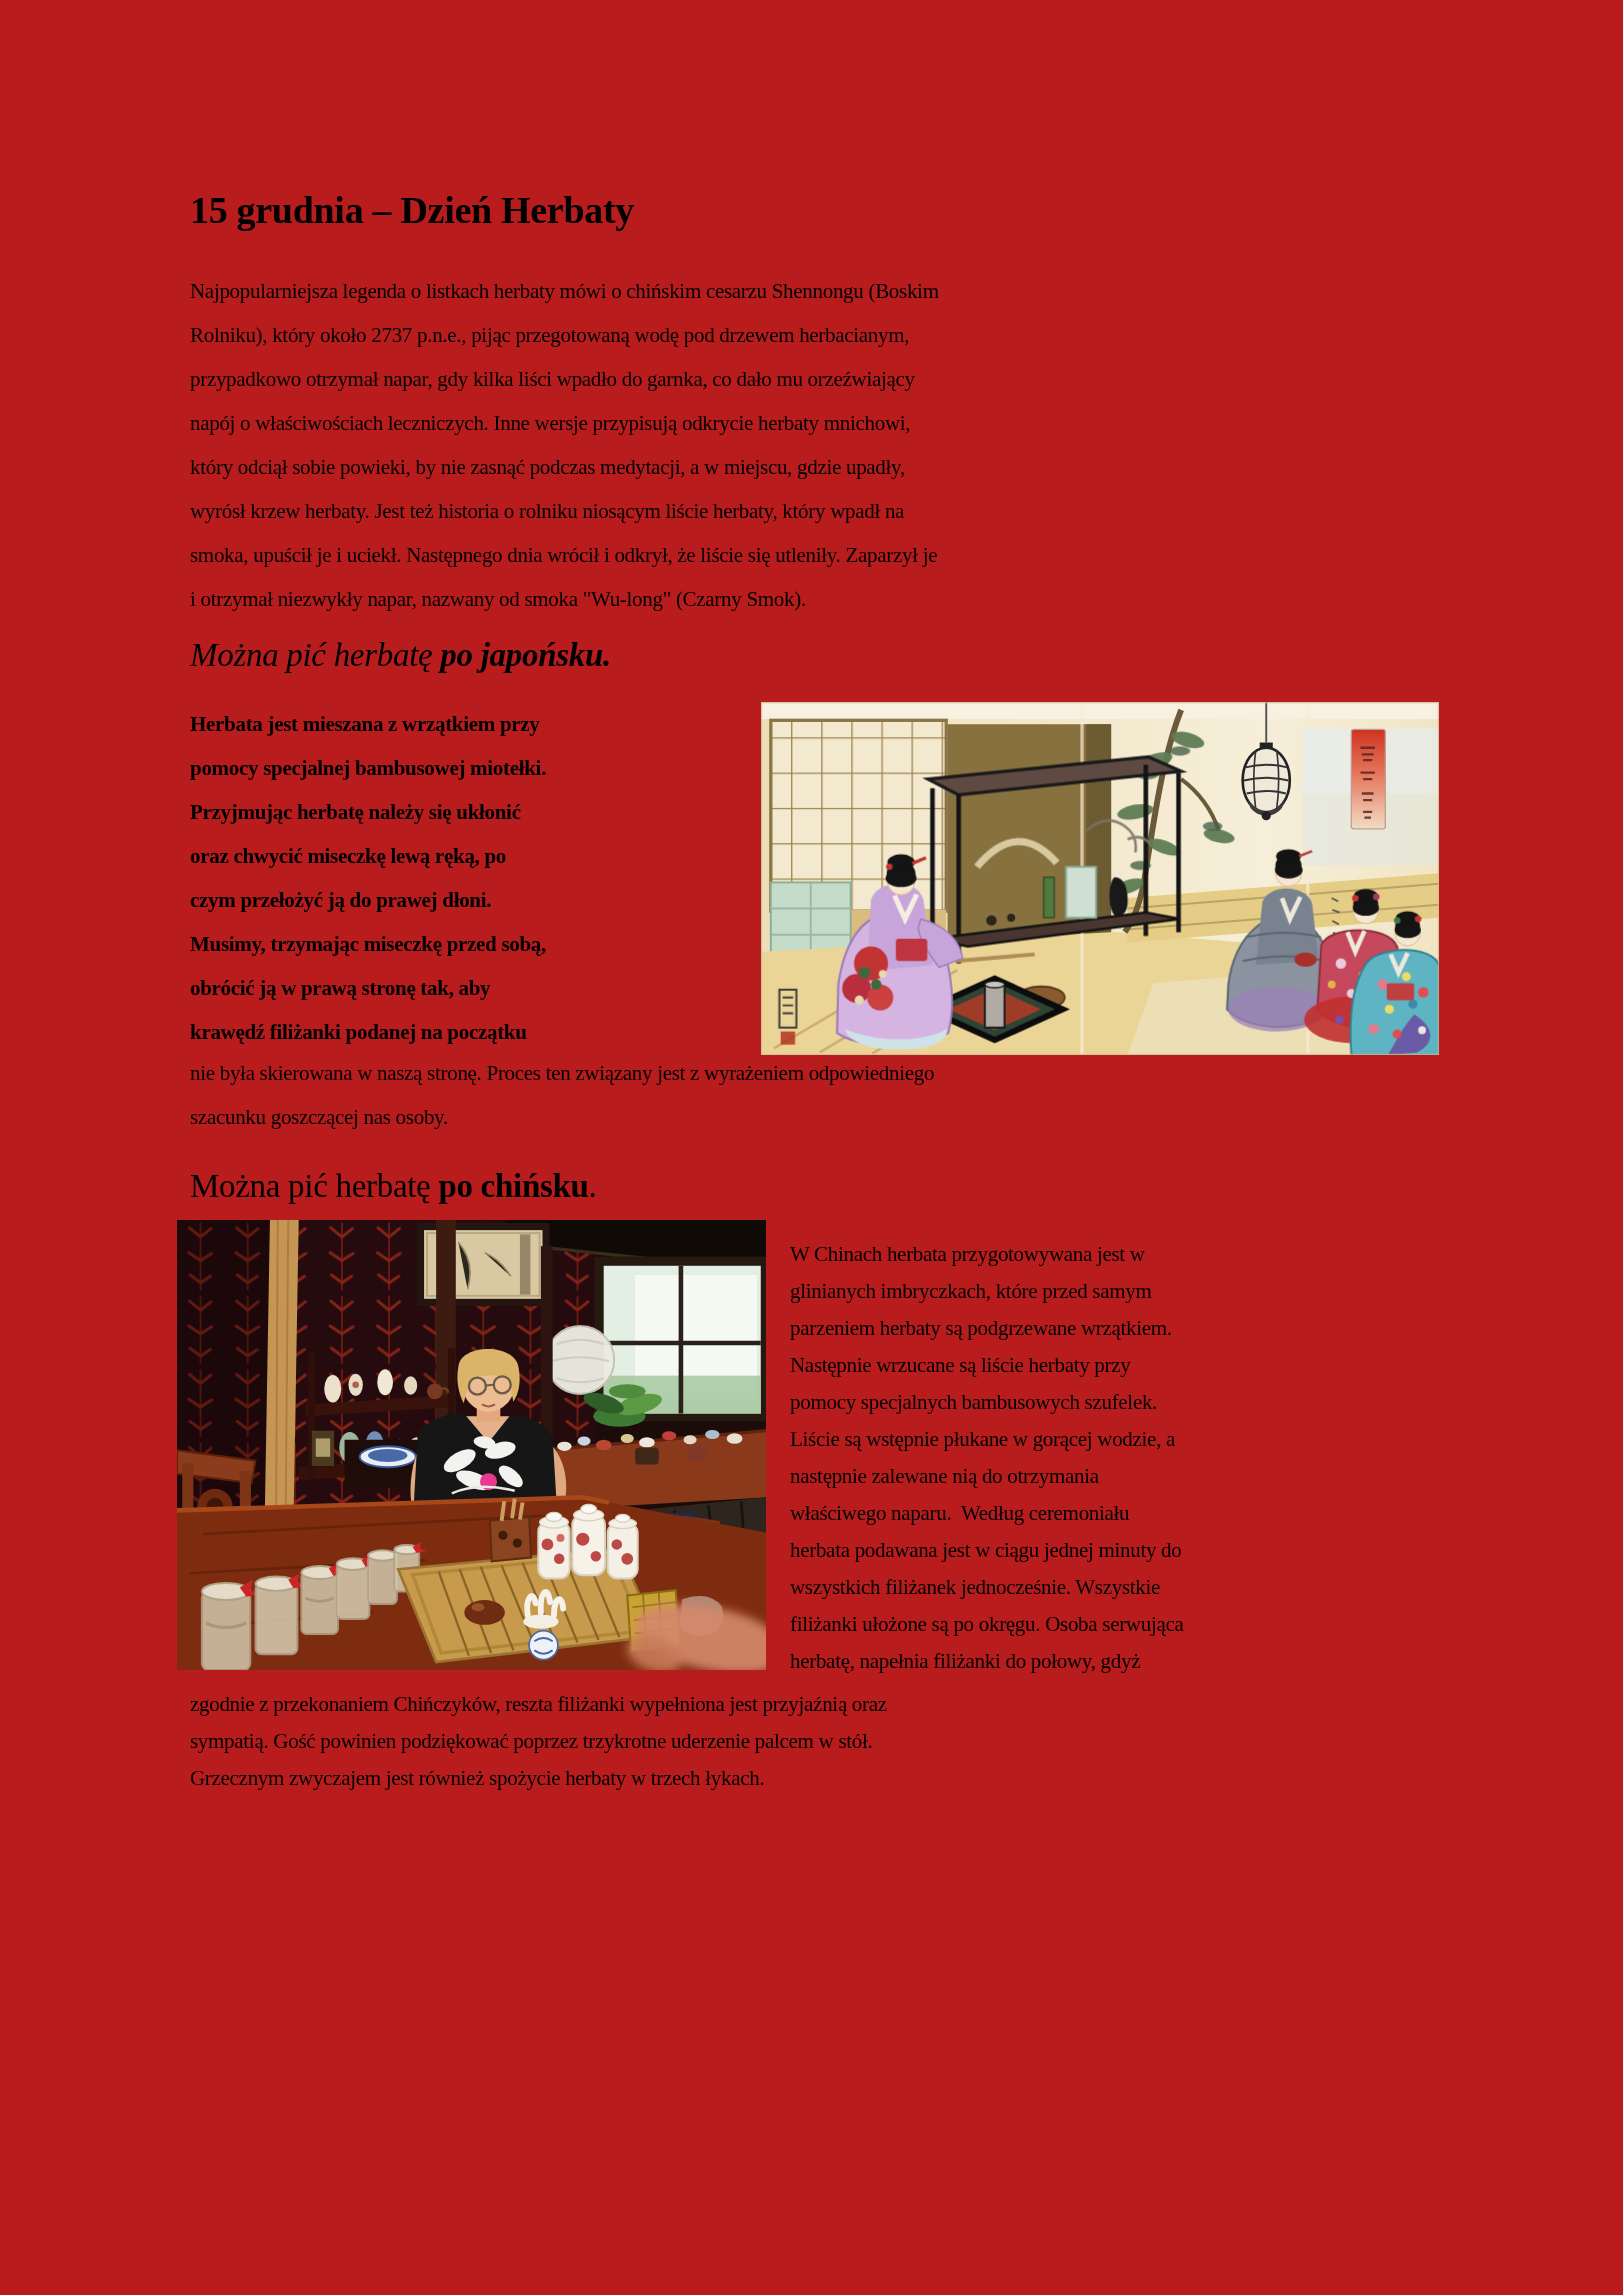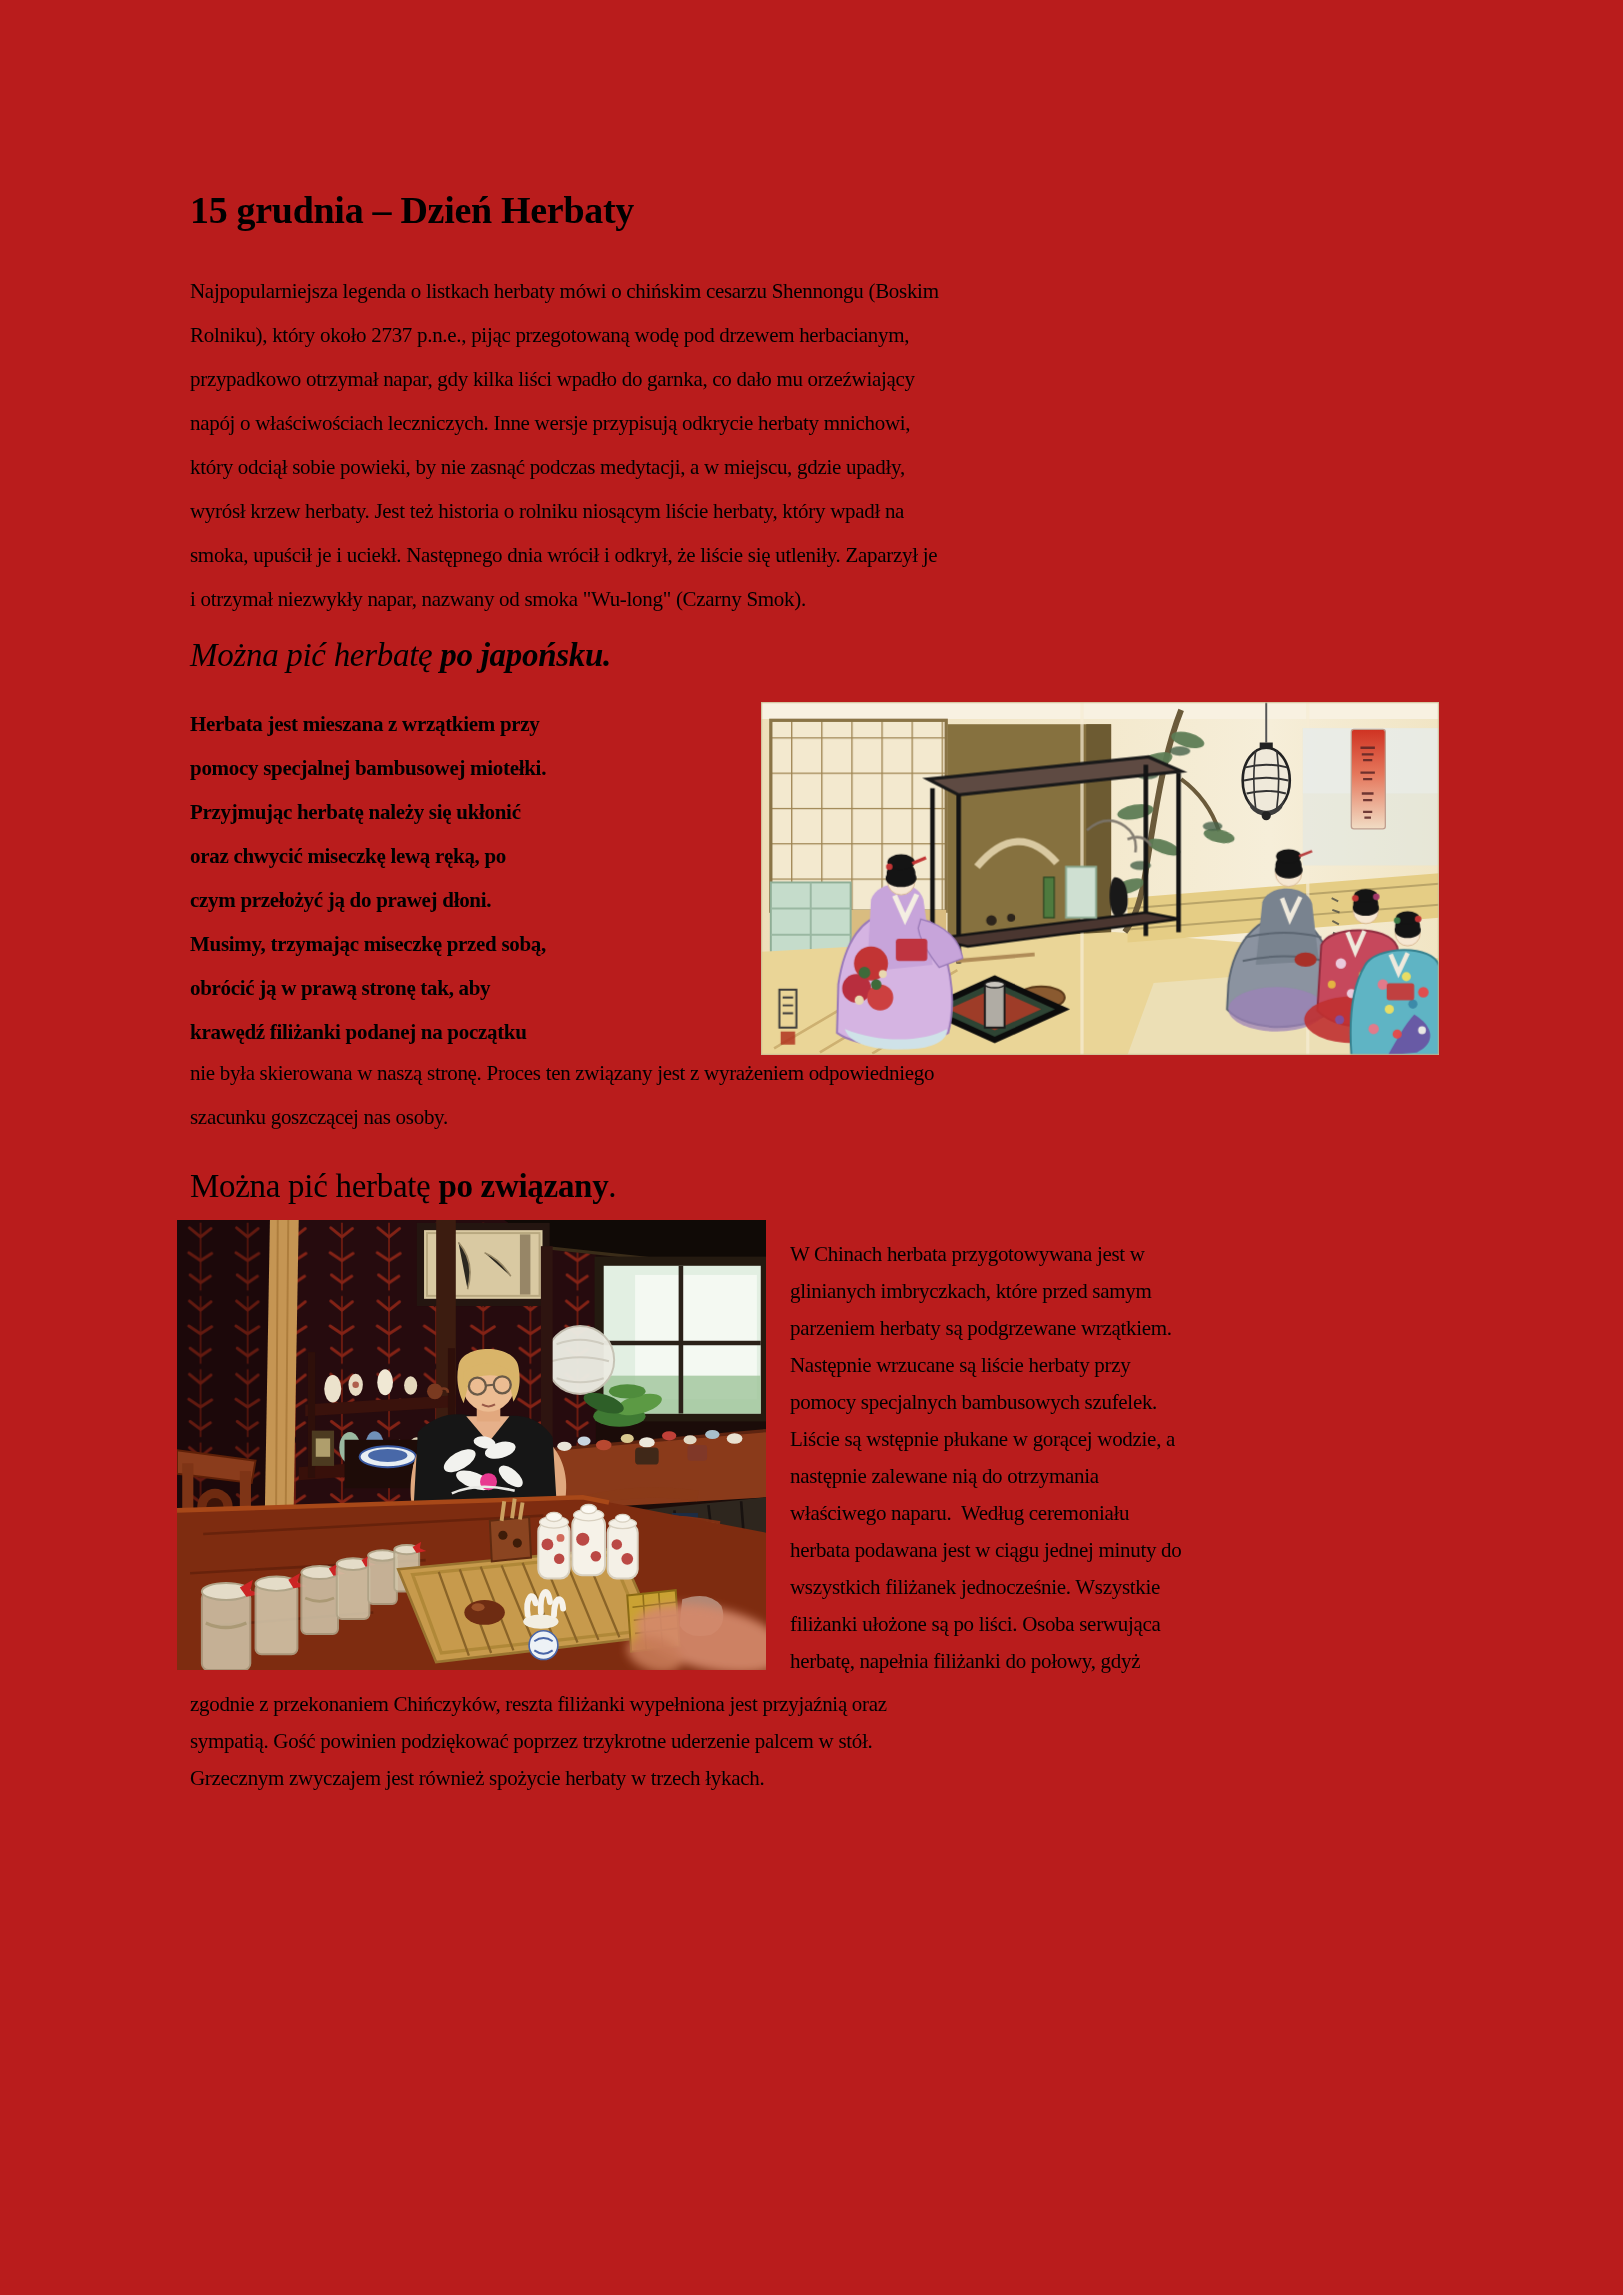--- a/index.html
+++ b/index.html
@@ -256,21 +256,21 @@
       </g>
       <rect x="0" y="0" width="1036" height="540" fill="none" stroke="#cdbd96" stroke-width="3"></rect>
     </svg>
   </div>
 
   <div class="abs bodytext lh-wide" style="left:190px;top:1051px;">
       <div class="tline">nie była skierowana w naszą stronę. Proces ten związany jest z wyrażeniem odpowiedniego</div>
       <div class="tline">szacunku goszczącej nas osoby.</div>
     </div>
 
-  <div class="abs subhead" style="left:190px;top:1165px;"><span>Można pić herbatę </span><b>po związany</b><span>.</span></div>
+  <div class="abs subhead" style="left:190px;top:1165px;"><span>Można pić herbatę </span><b>po chińsku</b><span>.</span></div>
 
   <div class="abs img-frame" style="left:177px;top:1220px;width:589px;height:450px;">
     <svg viewBox="0 0 900 688" preserveAspectRatio="none">
       <defs>
         <pattern id="bambooP" width="72" height="112" patternUnits="userSpaceOnUse">
           <path d="M36 4 V108" stroke="#701c10" stroke-width="3"></path>
           <g stroke="#8e2516" stroke-width="4.5" stroke-linecap="round">
             <path d="M36 26 l-17 -14 M36 26 l16 -13 M36 62 l-18 -12 M36 62 l17 -11 M36 96 l-16 -12 M36 96 l15 -10"></path>
           </g>
         </pattern>
@@ -523,21 +523,21 @@
       <div class="tline">W Chinach herbata przygotowywana jest w</div>
       <div class="tline">glinianych imbryczkach, które przed samym</div>
       <div class="tline">parzeniem herbaty są podgrzewane wrzątkiem.</div>
       <div class="tline">Następnie wrzucane są liście herbaty przy</div>
       <div class="tline">pomocy specjalnych bambusowych szufelek.</div>
       <div class="tline">Liście są wstępnie płukane w gorącej wodzie, a</div>
       <div class="tline">następnie zalewane nią do otrzymania</div>
       <div class="tline">właściwego naparu.  Według ceremoniału</div>
       <div class="tline">herbata podawana jest w ciągu jednej minuty do</div>
       <div class="tline">wszystkich filiżanek jednocześnie. Wszystkie</div>
-      <div class="tline">filiżanki ułożone są po liści. Osoba serwująca</div>
+      <div class="tline">filiżanki ułożone są po okręgu. Osoba serwująca</div>
       <div class="tline">herbatę, napełnia filiżanki do połowy, gdyż</div>
     </div>
 
   <div class="abs bodytext lh-tight" style="left:190px;top:1686px;">
       <div class="tline">zgodnie z przekonaniem Chińczyków, reszta filiżanki wypełniona jest przyjaźnią oraz</div>
       <div class="tline">sympatią. Gość powinien podziękować poprzez trzykrotne uderzenie palcem w stół.</div>
       <div class="tline">Grzecznym zwyczajem jest również spożycie herbaty w trzech łykach.</div>
     </div>
 
 </div>

